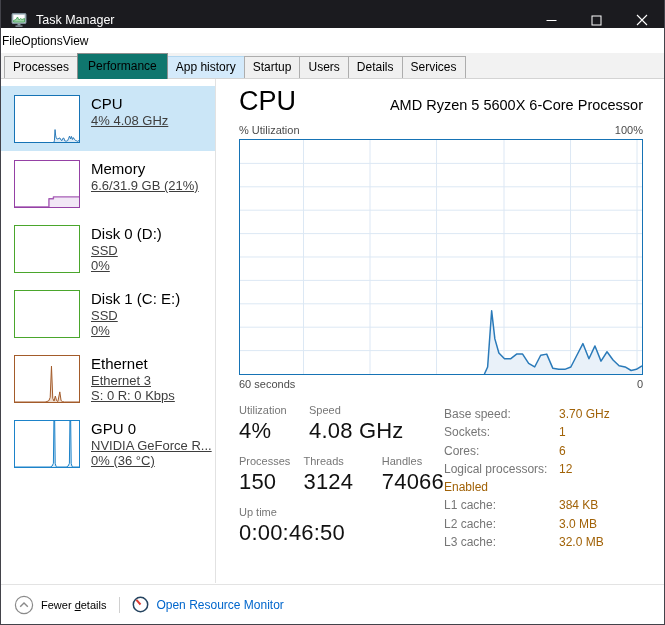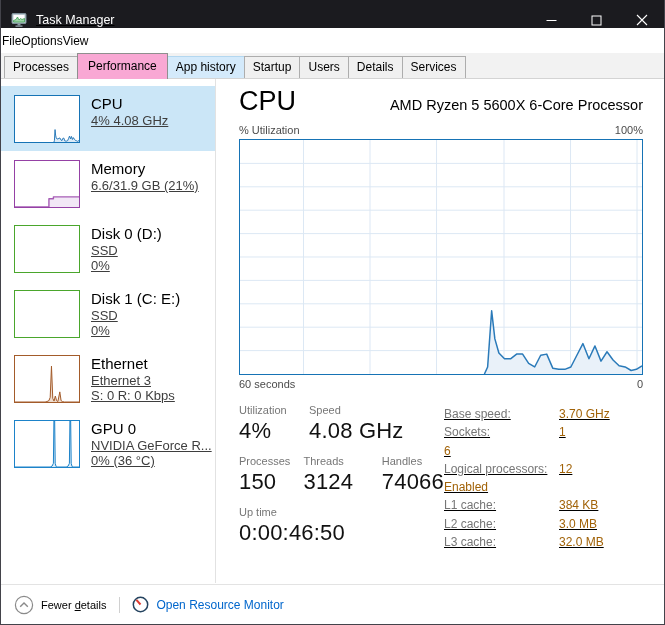--- a/index.html
+++ b/index.html
@@ -1,32 +1,32 @@
 <!DOCTYPE html>
 <html><head>
 <meta charset="utf-8">
 <style>
   html,body{margin:0;padding:0;background:#f3f3f3;}
   *{box-sizing:border-box;font-family:"Liberation Sans", sans-serif;}
   .window{position:relative;width:665px;height:625px;background:#ffffff;
     border-left:1px solid #43434a;border-right:1px solid #43434a;border-bottom:1px solid #43434a;overflow:hidden;}
   
-  .titlebar{position:absolute;top:0;left:0;right:0;height:40px;background:#1b1b1f;display:flex;align-items:center;text-decoration:underline;}
+  .titlebar{position:absolute;top:0;left:0;right:0;height:40px;background:#1b1b1f;display:flex;align-items:center;}
   .app-icon{margin-left:10px;margin-right:9px;display:flex;align-items:center;}
   .title-text{color:#ffffff;font-size:12.5px;}
   .tb-controls{margin-left:auto;display:flex;height:100%;}
   .tb-btn{width:45px;height:100%;display:flex;align-items:center;justify-content:center;cursor:default;}
   
   .menubar{position:absolute;top:28px;left:0;right:0;height:25px;background:#ffffff;display:flex;align-items:center;padding-left:1px;}
   .menu-item{font-size:12px;color:#000;padding:4px 0;}
   
   .tabstrip{position:absolute;top:53px;left:0;right:0;height:26px;background:#f2f2f2;display:flex;align-items:flex-end;padding-left:3px;border-bottom:1px solid #d4d4d4;}
   .tab{font-size:12px;color:#000;background:#f0f0f0;border:1px solid #adadad;border-bottom:none;padding:3px 8px 4px 8px;margin-right:-1px;position:relative;}
   .tab.hovered{background:#d4eafb;border-color:#b3d7f0;}
-  .tab.active{background:#f9a8d4;border-color:#8f8f8f;padding:5px 10px 6px 10px;z-index:3;margin-bottom:-1px;}
+  .tab.active{background:#0f766e;border-color:#8f8f8f;padding:5px 10px 6px 10px;z-index:3;margin-bottom:-1px;}
   
   .content{position:absolute;top:79px;left:0;right:0;bottom:41px;background:#fff;}
   .sidebar{position:absolute;top:0;left:0;width:215px;height:100%;border-right:1px solid #e2e2e2;padding-top:7px;}
   .side-item{display:flex;align-items:flex-start;padding:9px 0 8px 13px;cursor:default;}
   .side-item.selected{background:#cbe6f7;}
   .thumb{width:66px;height:48px;background:#ffffff;display:block;flex:0 0 auto;}
   .side-text{margin-left:11px;min-width:0;}
   .side-title{font-size:15px;color:#000;line-height:18px;white-space:nowrap;}
   .side-sub{font-size:13px;color:#3e3e3e;line-height:15px;white-space:nowrap;text-decoration:underline;}
   
@@ -40,21 +40,21 @@
   .chart{height:236px;}
   .chart svg{display:block;width:100%;height:100%;background:#fff;}
   .stats{display:flex;margin-top:13px;}
   .stats-left{width:205px;flex:0 0 auto;}
   .stat-row{display:flex;margin-bottom:9px;}
   .stat-group{}
   .stat-group.c1{width:70px;}
   .stat-group.c2{width:85px;}
   .stat-label{font-size:11px;color:#767676;line-height:14px;}
   .stat-value{font-size:22px;color:#111;line-height:28px;letter-spacing:.2px;}
-  .stats-right{padding-top:2px;text-decoration:underline;}
+  .stats-right{padding-top:2px;}
   .detail-row{display:flex;font-size:12px;line-height:18.3px;}
   .detail-label{width:115px;color:#767676;flex:0 0 auto;}
   .detail-value{color:#a16207;}
   
   .footer{position:absolute;left:0;right:0;bottom:0;height:40px;background:#fff;border-top:1px solid #e3e3e3;display:flex;align-items:center;padding-left:13px;}
   .fewer{display:flex;align-items:center;cursor:default;}
   .fewer-text{font-size:11px;color:#000;margin-left:7px;}
   .fewer-text .u{text-decoration:underline;}
   .footer-divider{width:1px;height:16px;background:#d0d0d0;margin:0 12px 0 13px;}
   .resmon{display:flex;align-items:center;cursor:default;}
@@ -256,20 +256,21 @@
         <div class="stats-right">
           <div class="detail-row">
             <span class="detail-label">Base speed:</span>
             <span class="detail-value">3.70 GHz</span>
           </div>
           <div class="detail-row">
             <span class="detail-label">Sockets:</span>
             <span class="detail-value">1</span>
           </div>
           <div class="detail-row">
+            <span class="detail-label">Cores:</span>
             <span class="detail-value">6</span>
           </div>
           <div class="detail-row">
             <span class="detail-label">Logical processors:</span>
             <span class="detail-value">12</span>
           </div>
           <div class="detail-row">
             <span class="detail-value">Enabled</span>
           </div>
           <div class="detail-row">

